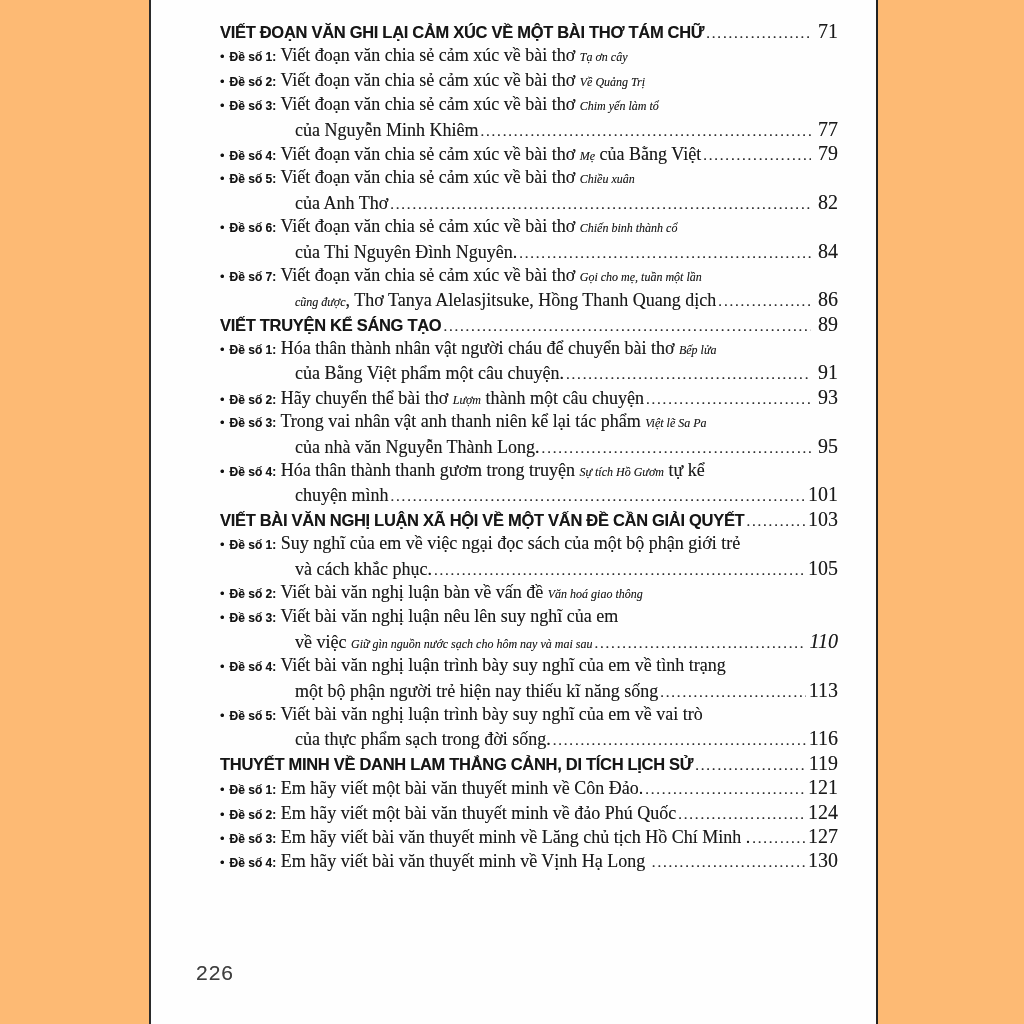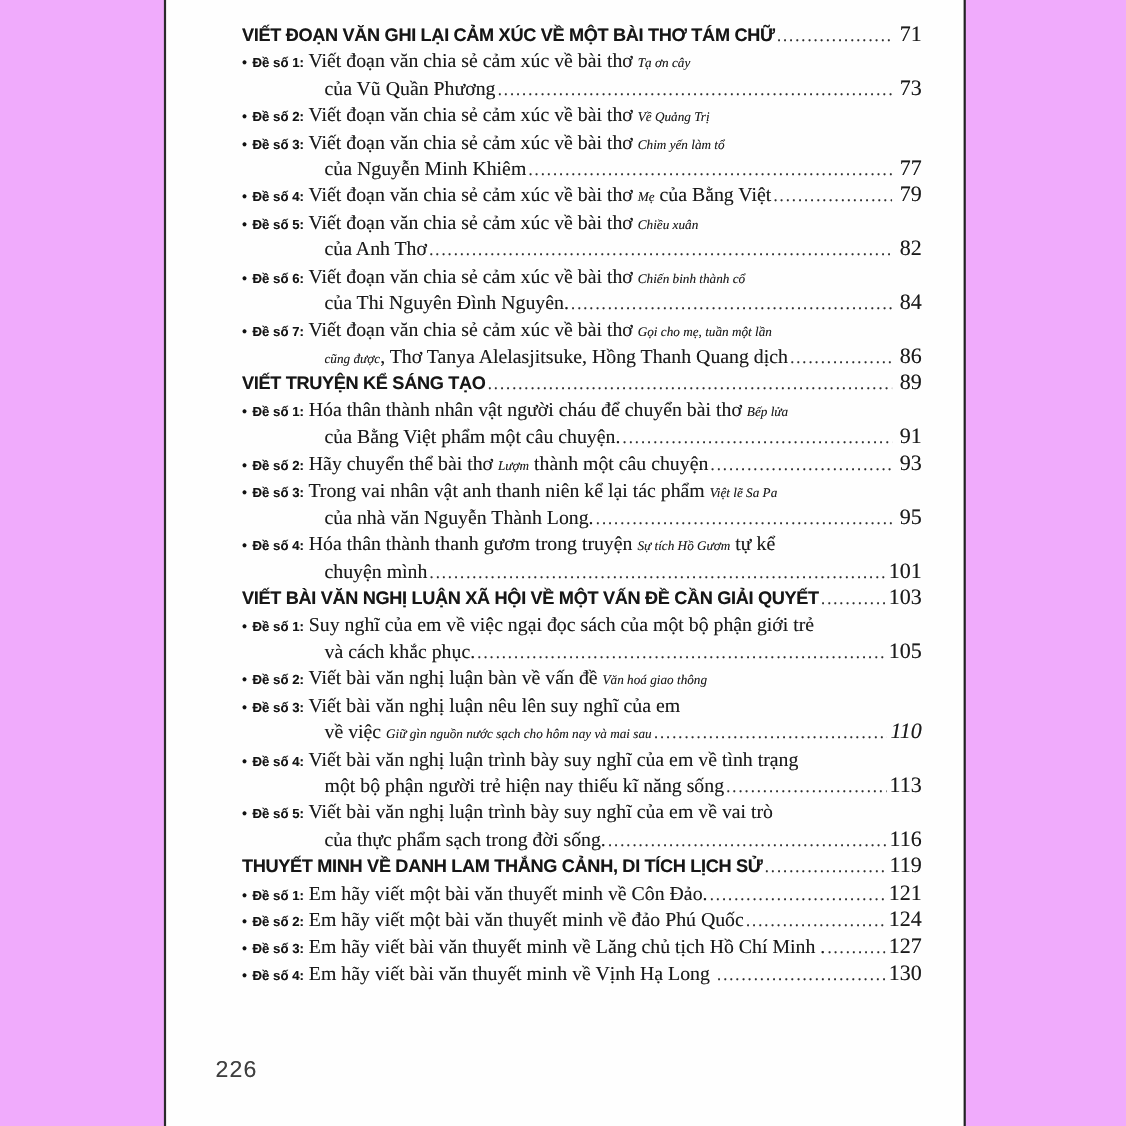--- a/index.html
+++ b/index.html
@@ -3,21 +3,21 @@
 <meta charset="utf-8">
 <style>
   html,body{margin:0;padding:0;}
   body{
     width:1024px;height:1024px;
     background:#ffffff;
     font-family:"Liberation Serif", serif;
     color:#1b1b1b;
     overflow:hidden;
   }
-  .screen{position:relative;width:1024px;height:1024px;background:#f0abfc;}
+  .screen{position:relative;width:1024px;height:1024px;background:#fdba74;}
   .page{
     position:absolute;left:150px;top:0;width:727px;height:1024px;
     background:#fefefe;
   }
   .edge{position:absolute;top:0;bottom:0;width:2px;background:#2b2b2b;}
   .edge-left{left:149px;}
   .edge-right{left:876px;background:#222;}
   .toc{
     position:absolute;left:220px;top:19px;width:618px;
     text-shadow:0 0 .6px rgba(20,20,20,.45);
@@ -66,21 +66,20 @@
 <body>
 
 <div class="screen">
   <div class="page"></div>
   <div class="edge edge-left"></div>
   <div class="edge edge-right"></div>
 
   <div class="toc">
       <div class="line heading"><span class="htext">VIẾT ĐOẠN VĂN GHI LẠI CẢM XÚC VỀ MỘT BÀI THƠ TÁM CHỮ</span><span class="leader"></span><span class="page-num">71</span></div>
       <div class="line item"><span class="bullet">•</span><span class="label">Đề số 1:</span><span class="seg-r"> Viết đoạn văn chia sẻ cảm xúc về bài thơ </span><span class="seg-i">Tạ ơn cây</span></div>
-      <div class="line cont"><span class="seg-r">của Vũ Quần Phương</span><span class="leader"></span><span class="page-num">73</span></div>
       <div class="line item"><span class="bullet">•</span><span class="label">Đề số 2:</span><span class="seg-r"> Viết đoạn văn chia sẻ cảm xúc về bài thơ </span><span class="seg-i">Về Quảng Trị</span></div>
       <div class="line item"><span class="bullet">•</span><span class="label">Đề số 3:</span><span class="seg-r"> Viết đoạn văn chia sẻ cảm xúc về bài thơ </span><span class="seg-i">Chim yến làm tổ</span></div>
       <div class="line cont"><span class="seg-r">của Nguyễn Minh Khiêm</span><span class="leader"></span><span class="page-num">77</span></div>
       <div class="line item"><span class="bullet">•</span><span class="label">Đề số 4:</span><span class="seg-r"> Viết đoạn văn chia sẻ cảm xúc về bài thơ </span><span class="seg-i">Mẹ</span><span class="seg-r"> của Bằng Việt</span><span class="leader"></span><span class="page-num">79</span></div>
       <div class="line item"><span class="bullet">•</span><span class="label">Đề số 5:</span><span class="seg-r"> Viết đoạn văn chia sẻ cảm xúc về bài thơ </span><span class="seg-i">Chiều xuân</span></div>
       <div class="line cont"><span class="seg-r">của Anh Thơ</span><span class="leader"></span><span class="page-num">82</span></div>
       <div class="line item"><span class="bullet">•</span><span class="label">Đề số 6:</span><span class="seg-r"> Viết đoạn văn chia sẻ cảm xúc về bài thơ </span><span class="seg-i">Chiến binh thành cổ</span></div>
       <div class="line cont"><span class="seg-r">của Thi Nguyên Đình Nguyên.</span><span class="leader"></span><span class="page-num">84</span></div>
       <div class="line item"><span class="bullet">•</span><span class="label">Đề số 7:</span><span class="seg-r"> Viết đoạn văn chia sẻ cảm xúc về bài thơ </span><span class="seg-i">Gọi cho mẹ, tuần một lần</span></div>
       <div class="line cont"><span class="seg-i">cũng được</span><span class="seg-r">, Thơ Tanya Alelasjitsuke, Hồng Thanh Quang dịch</span><span class="leader"></span><span class="page-num">86</span></div>

